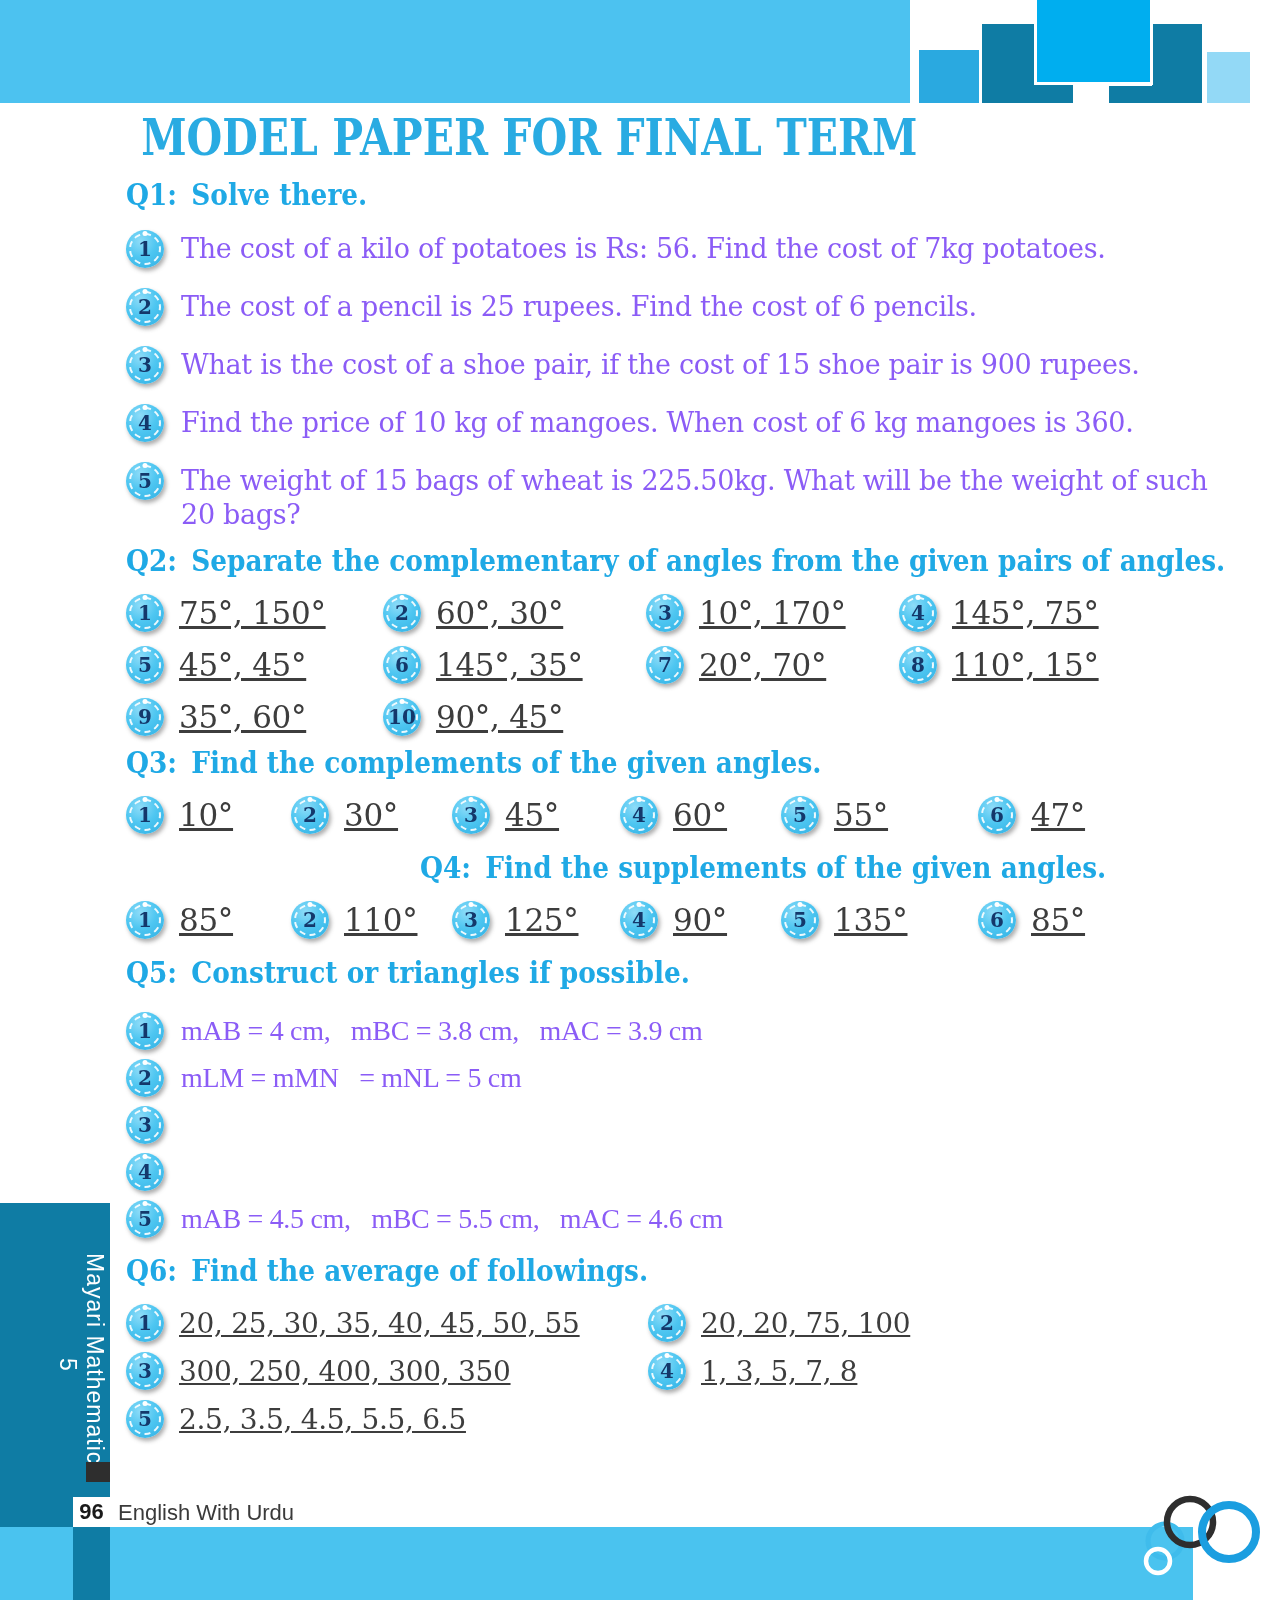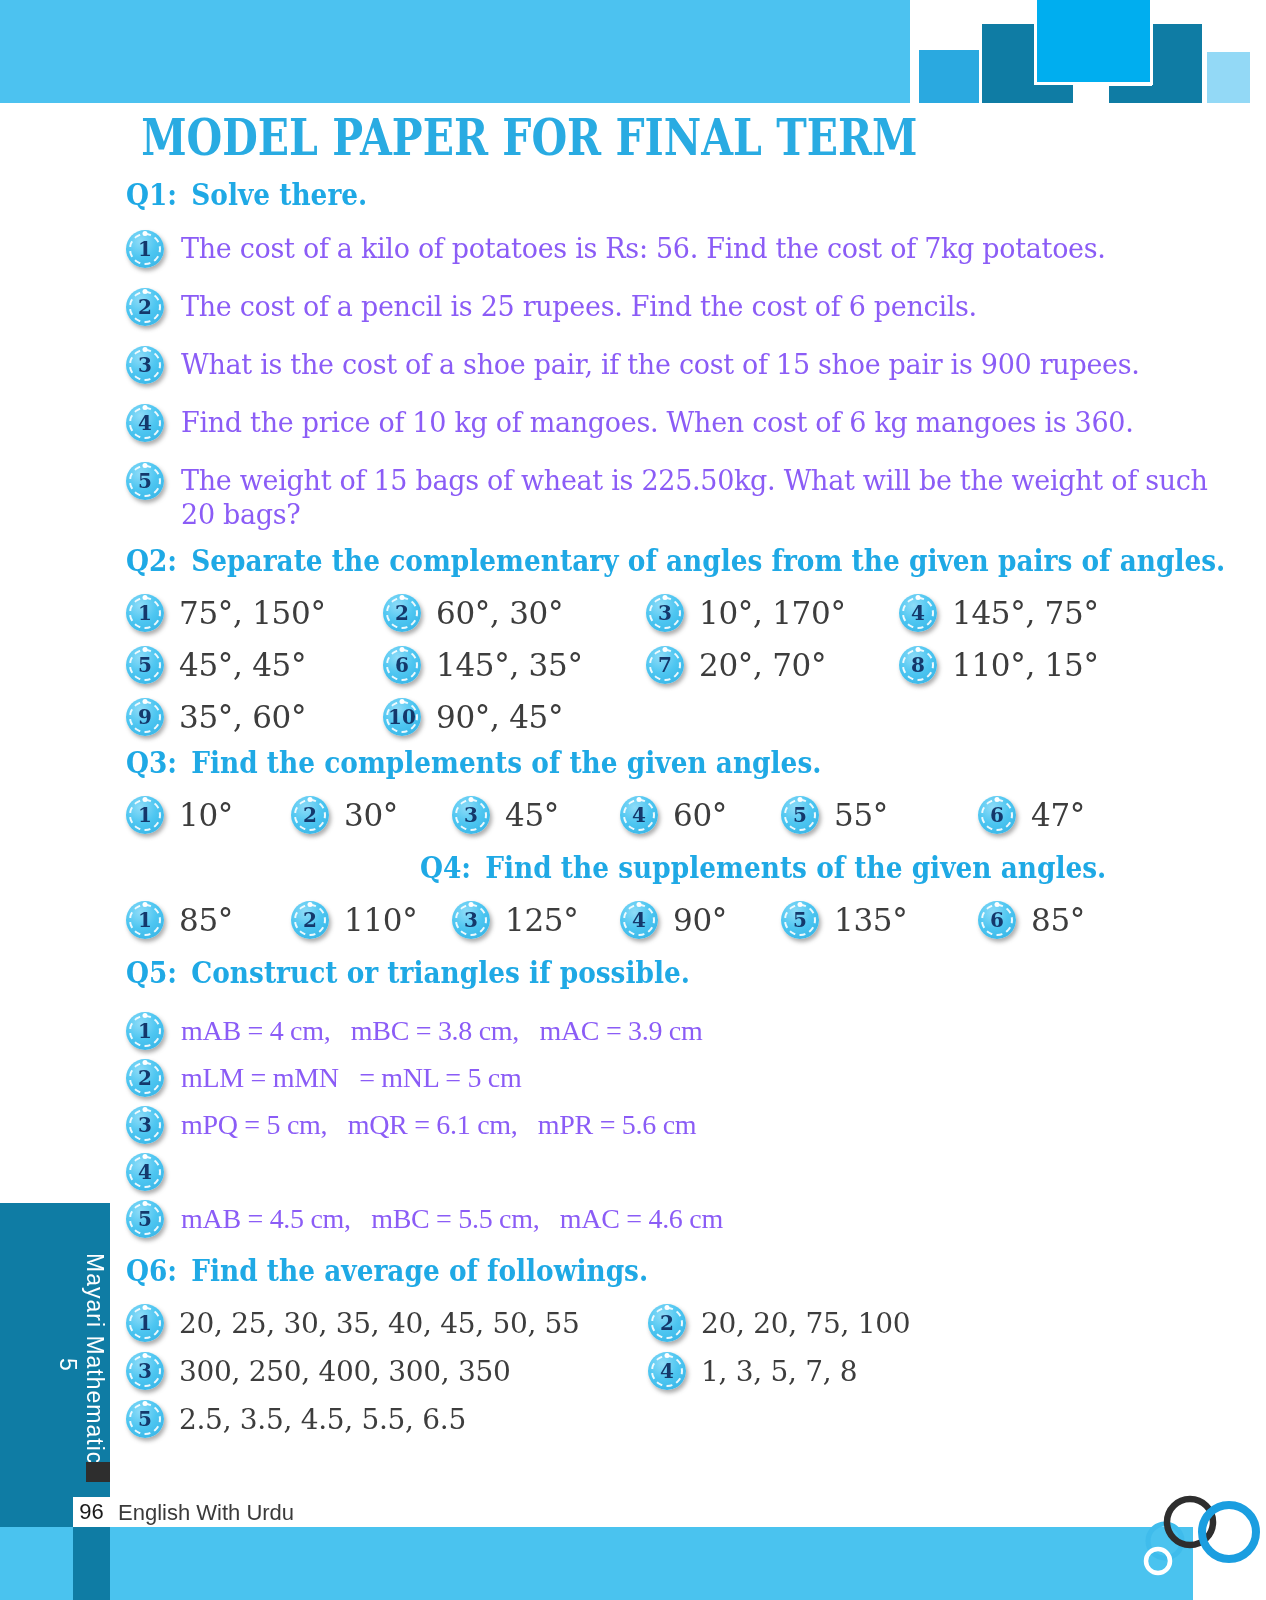--- a/index.html
+++ b/index.html
@@ -35,21 +35,21 @@
   .item .itext{flex:1;font-size:27px;color:#8b5cf6;letter-spacing:-.3px;line-height:34px;margin-left:17px;padding-top:2px;}
   .sec-q5 .vlist{margin-top:20px;}
   .sec-q5 .item{margin-bottom:9px;align-items:center;}
   .sec-q5 .item .itext{font-size:28px;padding-top:0;font-family:Liberation Serif, serif;}
 
   .grid{display:grid;margin-top:14px;row-gap:14px;}
   .grid-q2{grid-template-columns:257px 263px 253px 1fr;}
   .grid-q34{grid-template-columns:165px 161px 168px 161px 197px 1fr;}
   .grid-q6{grid-template-columns:522px 1fr;row-gap:10px;}
   .cell{display:flex;align-items:center;}
-  .cell .atext{font-size:31px;color:#3D3D3D;letter-spacing:-.3px;margin-left:15px;white-space:nowrap;}
+  .cell .atext{font-size:31px;color:#3D3D3D;letter-spacing:-.3px;margin-left:15px;white-space:nowrap;text-decoration:underline;}
   .grid-q6 .cell .atext{font-size:28px;text-align:right;}
 
   
   .badge{flex:0 0 38px;width:38px;height:38px;border-radius:50%;position:relative;
          display:flex;align-items:center;justify-content:center;
          background:radial-gradient(circle at 38% 30%,#8edcf8 0%,#4ec6f1 45%,#2fafe3 100%);
          box-shadow:2px 3px 4px rgba(70,70,70,.45);
          color:#14386B;font-family:"DejaVu Serif",serif;font-weight:bold;font-size:20px;}
   .badge::before{content:"";position:absolute;inset:3px;border:2px dashed rgba(255,255,255,.9);border-radius:50%;}
   .badge::after{content:"";position:absolute;top:1px;left:50%;transform:translateX(-50%);
@@ -57,21 +57,21 @@
 
   
   .side-rect{position:absolute;left:0;top:1203px;width:110px;height:324px;background:#0F7CA4;z-index:1;}
   .side-vtext{position:absolute;left:54px;top:1203px;height:324px;z-index:2;
               writing-mode:vertical-rl;text-align:center;color:#fff;
               font-family:"Liberation Sans",sans-serif;font-size:23px;line-height:27px;letter-spacing:1px;}
   .side-vtext span{display:block;}
   .side-black-square{position:absolute;left:86px;top:1462px;width:24px;height:20px;background:#2E2E2E;z-index:2;}
   .page-box{position:absolute;left:73px;top:1497px;width:37px;height:30px;background:#fff;z-index:3;
             display:flex;align-items:center;justify-content:center;
-            font-family:"Liberation Sans",sans-serif;font-weight:normal;font-size:22px;color:#1A1A1A;}
+            font-family:"Liberation Sans",sans-serif;font-weight:bold;font-size:22px;color:#1A1A1A;}
   .book-title{position:absolute;left:118px;top:1500px;z-index:2;
               font-family:"Liberation Sans",sans-serif;font-size:22px;color:#3A3A3A;}
   .bottom-band{position:absolute;left:0;top:1527px;width:1193px;height:73px;background:#4AC3EF;z-index:0;}
   .bottom-strip{position:absolute;left:73px;top:1527px;width:37px;height:73px;background:#0F7CA4;z-index:2;}
   .rings{position:absolute;left:1090px;top:1485px;z-index:5;}
 </style>
 </head>
 <body>
 
 <div class="page">
@@ -236,21 +236,20 @@
       <div class="item">
         <span class="badge">1</span>
         <span class="itext">mAB = 4 cm,  mBC = 3.8 cm,  mAC = 3.9 cm</span>
       </div>
       <div class="item">
         <span class="badge">2</span>
         <span class="itext">mLM = mMN  = mNL = 5 cm</span>
       </div>
       <div class="item">
         <span class="badge">3</span>
-        <span class="itext">mPQ = 5 cm,  mQR = 6.1 cm,  mPR = 5.6 cm</span>
       </div>
       <div class="item">
         <span class="badge">4</span>
       </div>
       <div class="item">
         <span class="badge">5</span>
         <span class="itext">mAB = 4.5 cm,  mBC = 5.5 cm,  mAC = 4.6 cm</span>
       </div>
     </div>
   </div>

